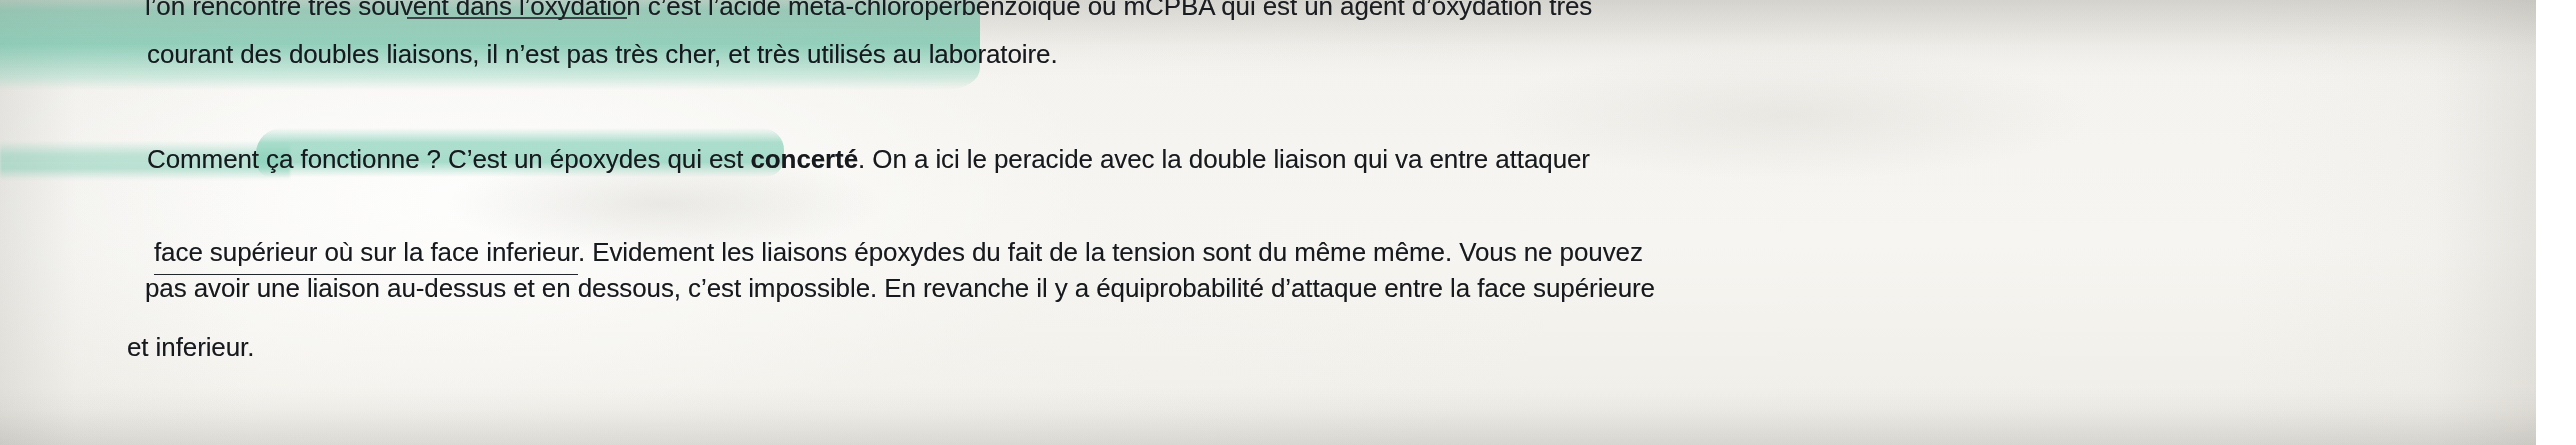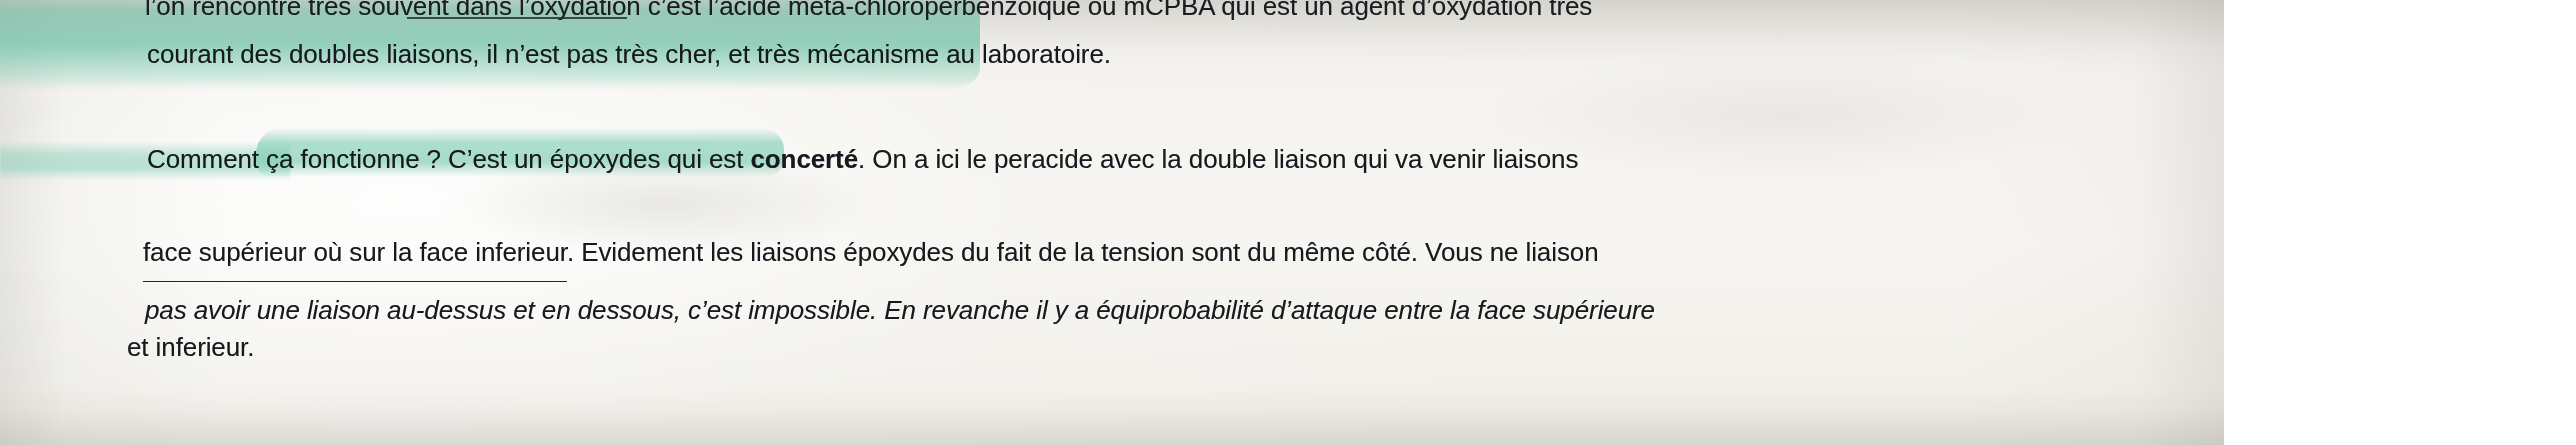--- a/index.html
+++ b/index.html
@@ -2,21 +2,21 @@
 <html style="font-size:13.6px"><head>
 <meta charset="utf-8">
 <style>
   html, body {
     margin: 0;
     padding: 0;
     background: #ffffff;
   }
   #page {
     position: relative;
-    width: 2224px;
+    width: 2536px;
     height: 446px;
     overflow: hidden;
     background: #5eead4;
     font-family: "Liberation Sans", sans-serif;
   }
 
   
   .paper {
     position: absolute;
     inset: 0;
@@ -110,21 +110,22 @@
     letter-spacing: -0.1px;
     color: #16191d;
     text-shadow: 0 0 0.5px rgba(20,22,26,0.35);
   }
   .clipped-top {
     color: #1a1d21;
   }
   b, .bold { font-weight: 700; margin-top: 40px; }
   .u-solid {
     border-bottom: 1.7px solid #23262a;
-    padding-bottom: 14px;
+    padding-bottom: 7px;
+    margin-left: 11px;
   }
   .strike-under {
     position: absolute;
     height: 1.7px;
     background: #2a2d31;
     opacity: 0.85;
   }
 </style>
 </head>
 <body>
@@ -137,29 +138,29 @@
   <div class="highlight-band-3"></div>
   <div class="highlight-band-2"></div>
   <div class="shade-top"></div>
   <div class="shade-bottom"></div>
 
   <div class="text-layer">
 
     <div class="line clipped-top" style="left:145px; top:-6.8px;">l’on rencontre très souvent dans l’oxydation c’est l’acide méta-chloroperbenzoique ou mCPBA qui est un agent d’oxydation très</div>
     <div class="strike-under" style="left:407px; top:17px; width:220px;"></div>
 
-    <div class="line" style="left:147px; top:41px;">courant des doubles liaisons, il n’est pas très cher, et très mécanisme au laboratoire.</div>
+    <div class="line" style="left:147px; top:41px;">courant des doubles liaisons, il n’est pas très cher, et très utilisés au laboratoire.</div>
 
     <div class="line" style="left:147px; top:146px;">
-      <span>Comment ça fonctionne ? C’est un époxydes qui est </span><b>concerté</b><span>. On a ici le peracide avec la double liaison qui va venir liaisons</span>
+      <span>Comment ça fonctionne ? C’est un époxydes qui est </span><b>concerté</b><span>. On a ici le peracide avec la double liaison qui va entre attaquer</span>
     </div>
 
 
     <div class="line" style="left:143px; top:239px;">
-      <span class="u-solid">face supérieur où sur la face inferieur</span><span>. Evidement les liaisons époxydes du fait de la tension sont du même côté. Vous ne liaison</span>
+      <span class="u-solid">face supérieur où sur la face inferieur</span><span>. Evidement les liaisons époxydes du fait de la tension sont du même même. Vous ne pouvez</span>
     </div>
 
-    <div class="line" style="left:145px; top:297px;font-style:italic;">pas avoir une liaison au-dessus et en dessous, c’est impossible. En revanche il y a équiprobabilité d’attaque entre la face supérieure</div>
+    <div class="line" style="left:145px; top:275px;">pas avoir une liaison au-dessus et en dessous, c’est impossible. En revanche il y a équiprobabilité d’attaque entre la face supérieure</div>
 
     <div class="line" style="left:127px; top:334px;">et inferieur.</div>
   </div>
 </div>
 
 
 </body></html>

